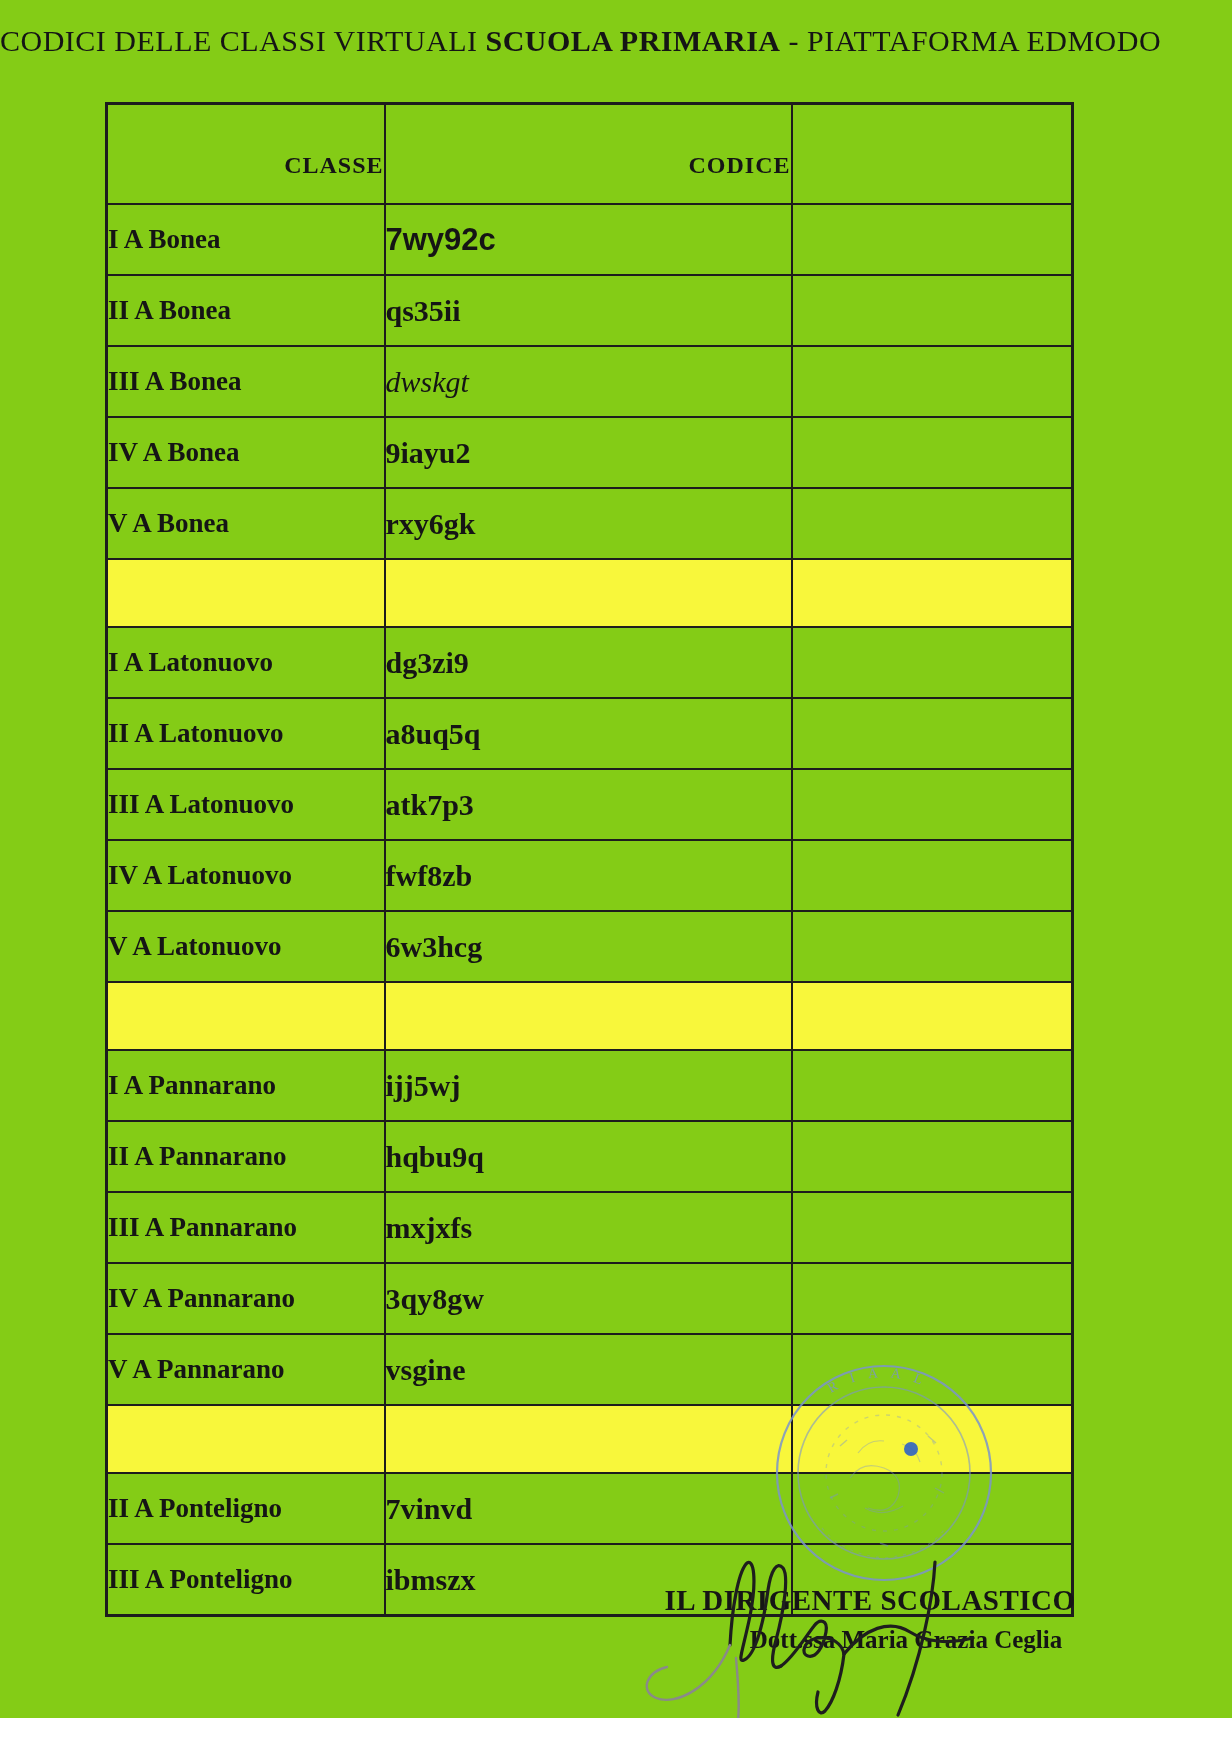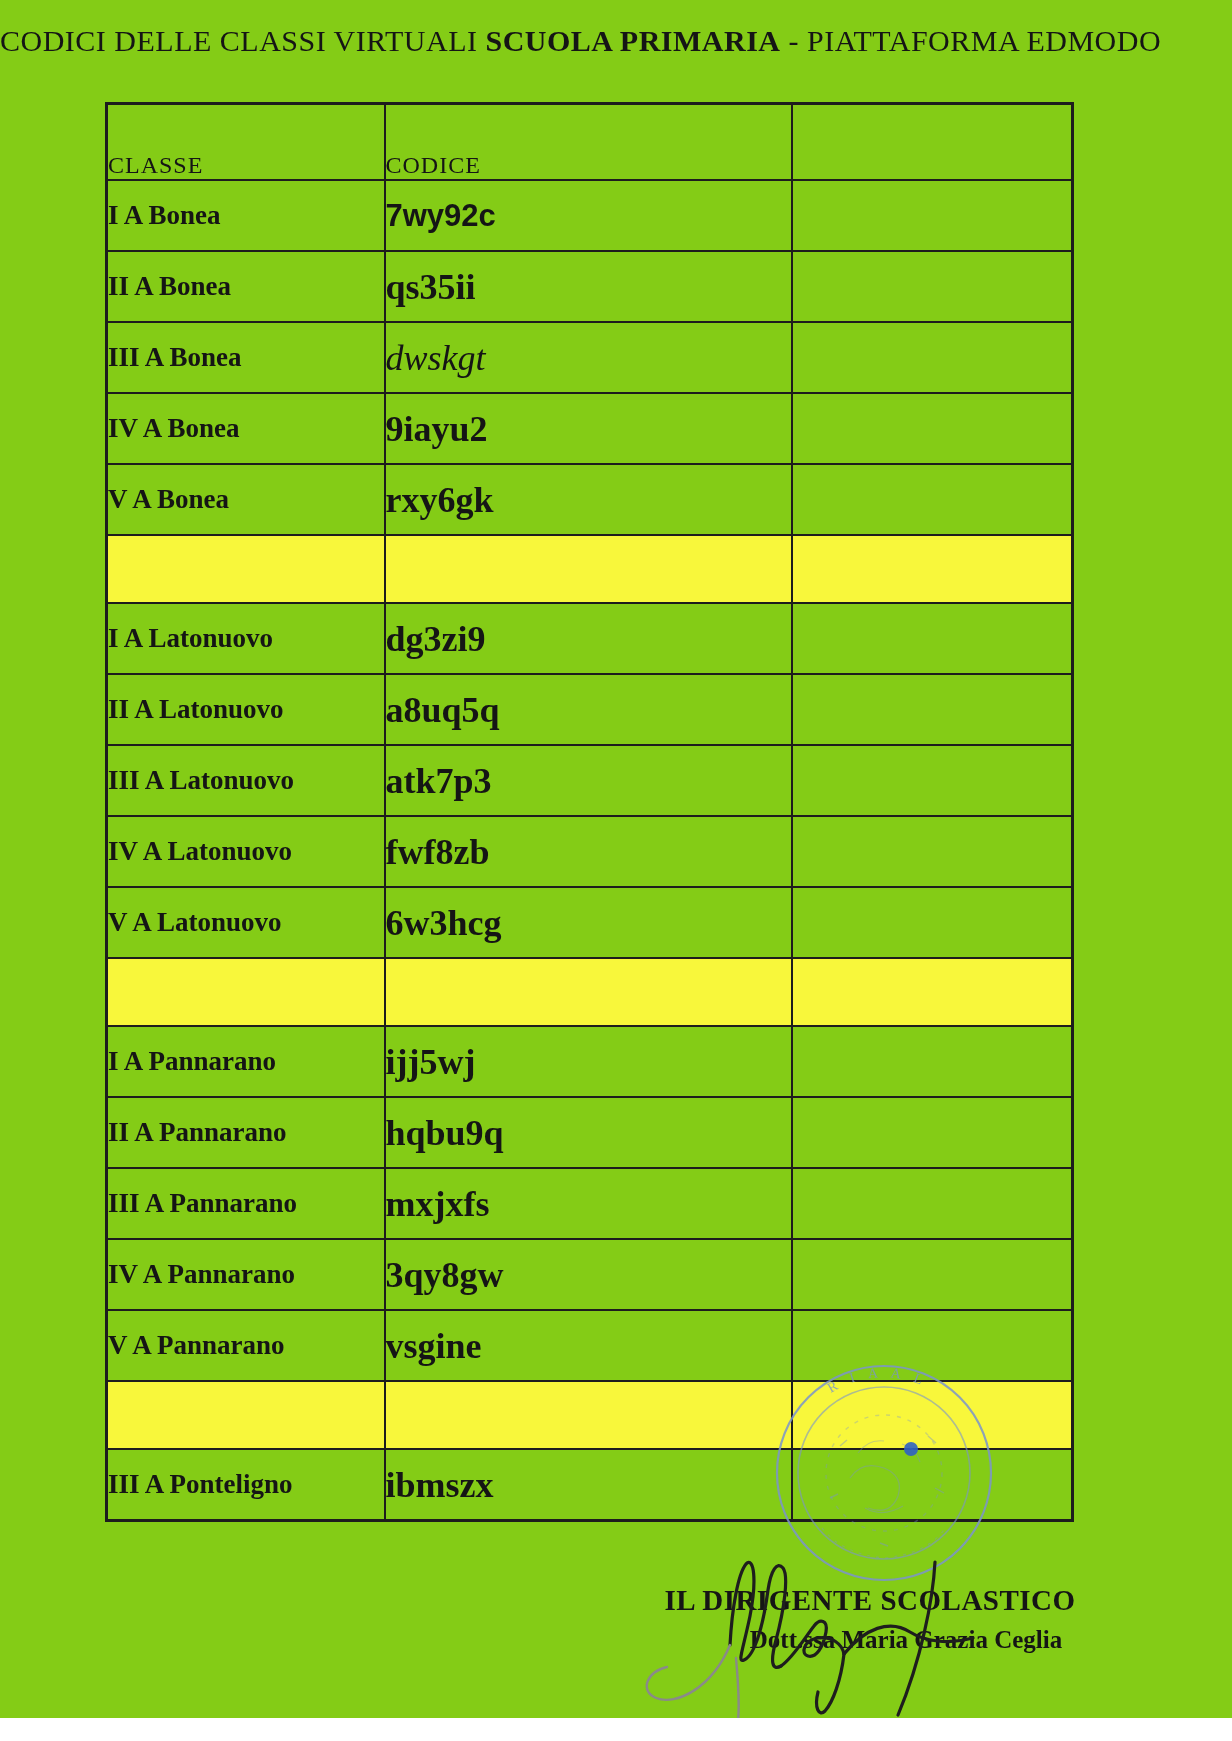--- a/index.html
+++ b/index.html
@@ -13,26 +13,26 @@
   }
   .title .bold { font-weight:bold; }
 
   table.codes {
     position:absolute; left:105px; top:102px; width:966px;
     border-collapse:collapse; table-layout:fixed;
     border:3px solid #1d1d1d;
   }
   table.codes td, table.codes th { border:2px solid #1d1d1d; padding:0; }
   tr.header-row th {
-    height:74px; vertical-align:bottom; padding-bottom:0;
-    font-size:24px; font-weight:normal; letter-spacing:1px; text-align:left;
+    height:74px; vertical-align:bottom; padding-bottom:24px;
+    font-size:24px; font-weight:bold; letter-spacing:1px; text-align:right;
   }
   tr.data-row td { height:69px; text-align:left; vertical-align:middle; }
   td.classe-cell { font-size:27px; font-weight:bold; padding-top:6px; }
-  td.codice-cell { font-size:36px; font-weight:bold; padding-top:6px; }
+  td.codice-cell { font-size:30px; font-weight:bold; padding-top:6px; }
   td.codice-cell.thin { font-weight:normal;font-style:italic; }
   td.codice-cell.sans { font-family:"Liberation Sans", sans-serif; font-size:31px;margin-top:36px; }
   tr.sep-row td { height:66px; background:#f8f73b; }
 
   .sig-title {
     position:absolute; top:1584px; left:660px; width:420px; text-align:center;
     font-size:29px; font-weight:bold; letter-spacing:0.5px; z-index:3;
   }
   .sig-name {
     position:absolute; top:1626px; left:706px; width:400px; text-align:center;
@@ -156,20 +156,25 @@
         </tr>
         <tr class="data-row">
           <td class="classe-cell">V A Pannarano</td>
           <td class="codice-cell">vsgine</td>
           <td class="empty-cell"></td>
         </tr>
         <tr class="sep-row">
           <td></td>
           <td></td>
           <td></td>
+        </tr>
+        <tr class="data-row">
+          <td class="classe-cell">II A Ponteligno</td>
+          <td class="codice-cell">7vinvd</td>
+          <td class="empty-cell"></td>
         </tr>
         <tr class="data-row">
           <td class="classe-cell">III A Ponteligno</td>
           <td class="codice-cell">ibmszx</td>
           <td class="empty-cell"></td>
         </tr>
       </tbody>
   </table>
 
   <svg class="stamp-svg" width="230" height="230" viewBox="0 0 230 230">

